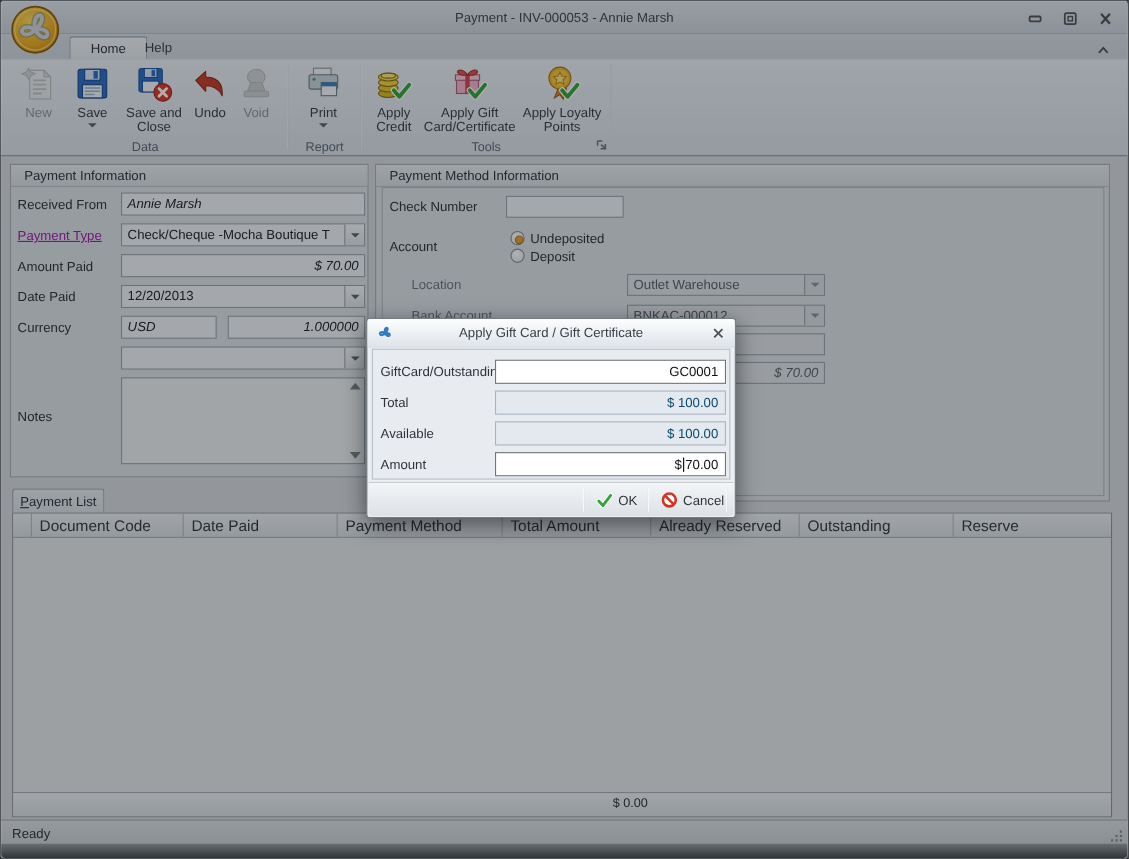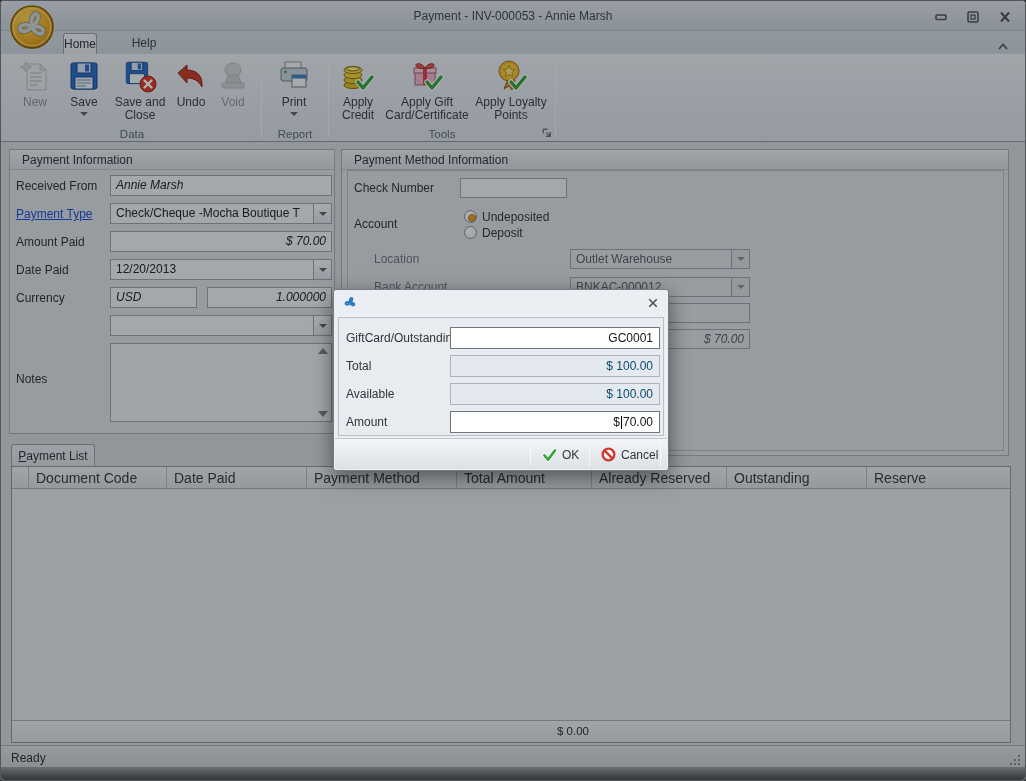--- a/index.html
+++ b/index.html
@@ -23,21 +23,21 @@
   .rbtn.disabled{opacity:.5;filter:grayscale(1);}
   .dd{width:0;height:0;border-left:4px solid transparent;border-right:4px solid transparent;border-top:4px solid #5c646c;margin:3px auto 0 auto;}
   .glabel{position:absolute;bottom:1px;font-size:11.5px;color:#5f6874;text-align:center;}
   .launcher{position:absolute;bottom:3px;width:13px;height:13px;}
   
   .panel{position:absolute;background:#dbe0e5;border:1px solid #a8adb3;}
   .pcaption{position:absolute;left:0;right:0;top:0;height:20px;background:linear-gradient(#e7ebef,#d7dce1);border-bottom:1px solid #bcc1c7;font-size:12px;color:#2e3640;padding:3px 0 0 12px;}
   .pinner{position:absolute;border:1px solid #b4bac0;}
   .flabel{position:absolute;font-size:12px;color:#30343a;white-space:nowrap;}
   .flabel.dis{color:#6f7780;}
-  .link{color:#1d4ed8;text-decoration:underline;cursor:pointer;}
+  .link{color:#a21caf;text-decoration:underline;cursor:pointer;}
   .input{position:absolute;height:21px;background:#eef2f6;border:1px solid #9ba2a9;font-size:12px;color:#22262a;padding:0 5px;line-height:19px;overflow:hidden;white-space:nowrap;}
   .input.it{font-style:italic;}
   .input.right{text-align:right;}
   .input.dis{background:#dde1e5;color:#595f66;}
   .combo .arrow{position:absolute;right:0;top:0;bottom:0;width:18px;background:linear-gradient(#f4f6f9,#dde2e7);border-left:1px solid #9ba2a9;display:flex;align-items:center;justify-content:center;}
   .combo .arrow::after{content:"";width:0;height:0;border-left:4px solid transparent;border-right:4px solid transparent;border-top:4px solid #5c646c;}
   .combo.dis .arrow{background:#d8dce0;}
   .combo.dis .arrow::after{border-top-color:#8a9097;}
   .textarea{position:absolute;background:#e9edf1;border:1px solid #9ba2a9;}
   .scr{position:absolute;right:3px;width:0;height:0;border-left:5px solid transparent;border-right:5px solid transparent;}
@@ -125,21 +125,21 @@
     </svg>
   </div>
 
   <div class="collapsebtn">
     <svg width="16" height="12" viewBox="0 0 16 12">
         <path d="M4 9l4-4.5L12 9" fill="none" stroke="#50555a" stroke-width="1.6"></path>
       </svg>
   </div>
 
   <div class="tabrow">
-    <div class="tab active" style="left:62px;width:34px;">Home</div>
+    <div class="tab active" style="left:62px;width:71px;">Home</div>
     <div class="tab" style="left:119px;width:48px;">Help</div>
   </div>
 
   <div class="ribbon">
 
     <div class="rbtn disabled" style="left:12px;width:44px;">
       <svg class="ricon" viewBox="0 0 34 34">
         <path d="M9 5h13l6 6v20H9z" fill="#e8eaec" stroke="#8d9196"></path>
           <path d="M22 5l6 6h-6z" fill="#c6cacd" stroke="#8d9196"></path>
         <g stroke="#9aa0a5" stroke-width="1.6">
@@ -333,20 +333,21 @@
 
   <div class="statusbar">
     <span>Ready</span>
     <div class="grip"></div>
   </div>
   <div class="bottomedge"></div>
 
   <div class="dim"></div>
 
   <div class="dialog">
+    <div class="dtitle">Apply Gift Card / Gift Certificate</div>
     <div class="dlogo">
       <svg width="16" height="16" viewBox="0 0 16 16">
         <g fill="none" stroke="#2e7cc3" stroke-width="2.1" stroke-linecap="round">
           <path d="M8 8C7.3 5 8.4 3 9.5 3s1.5 2.2-1.5 5z"></path>
             <path d="M8 8c3-.7 4.6.6 4.2 1.7S9.6 10.8 8 8z"></path>
             <path d="M8 8c-2.2 2.2-4 1.8-4.4.7S5 5.9 8 8z"></path>
         </g>
       </svg>
     </div>
     <div class="dclose">

